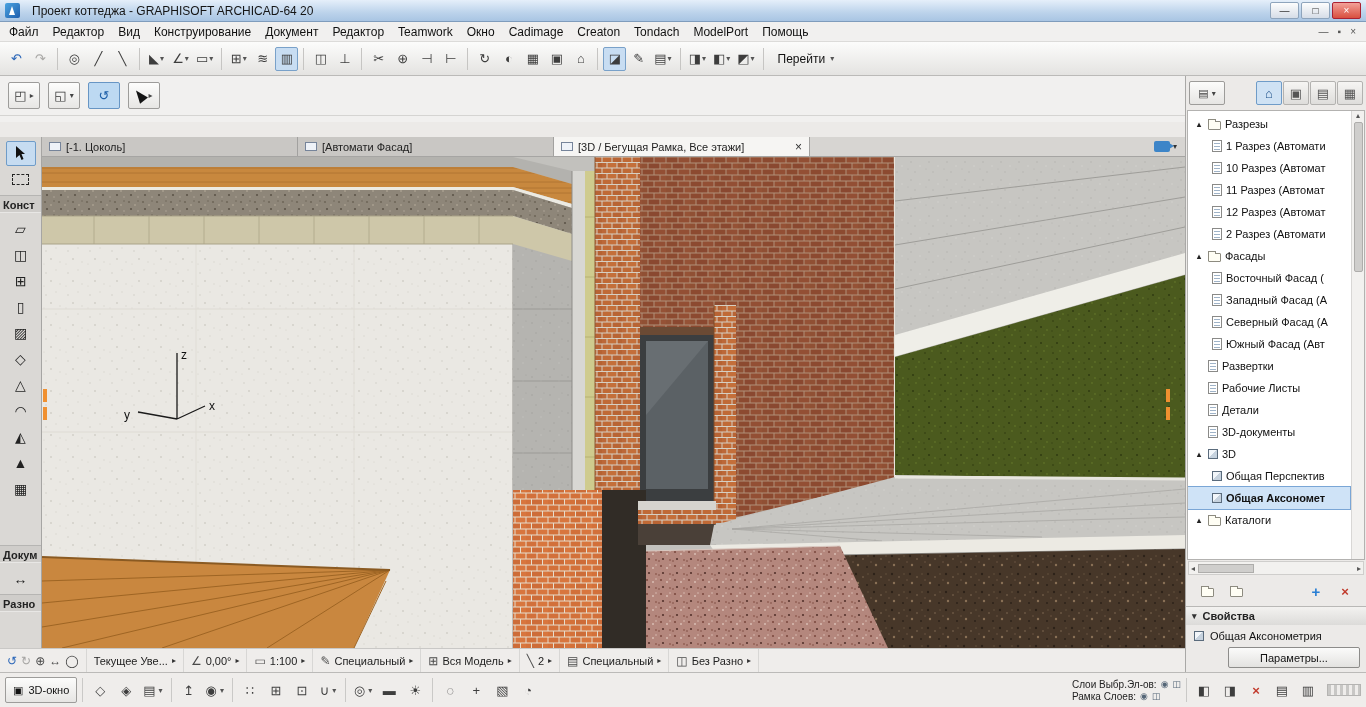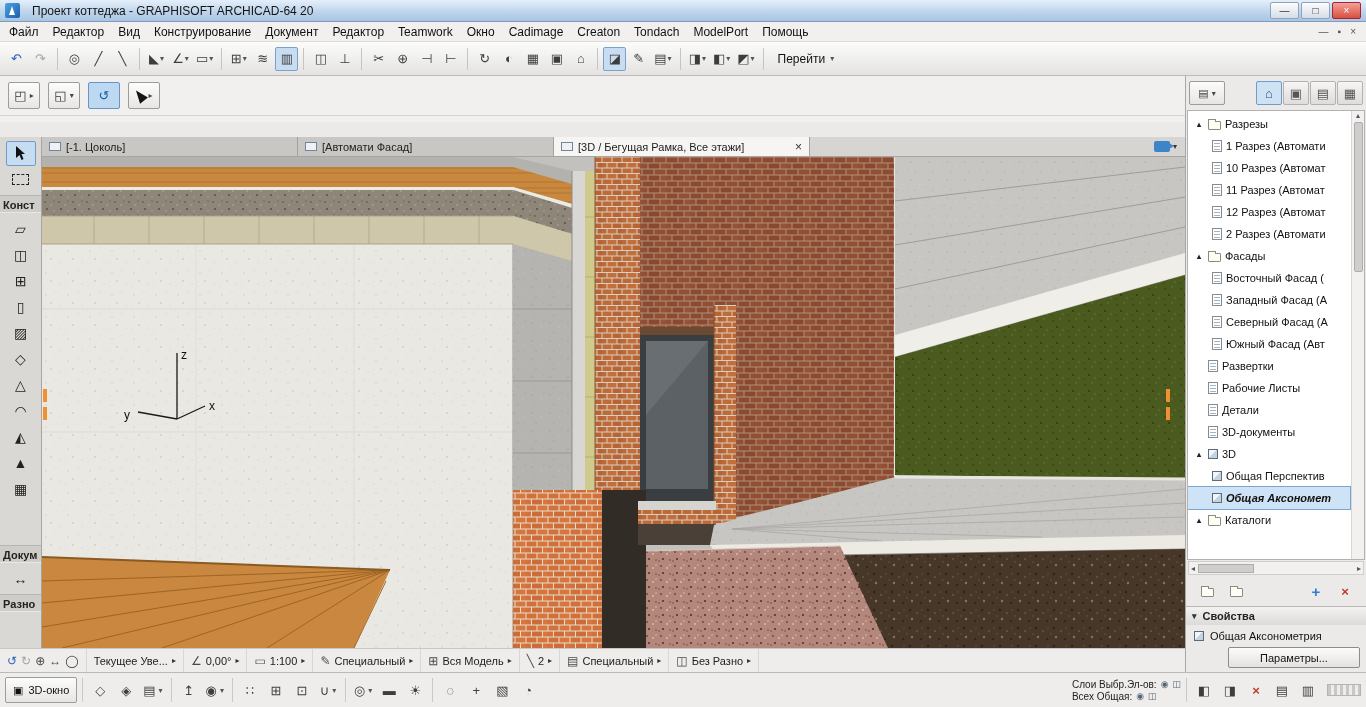--- a/index.html
+++ b/index.html
@@ -78,21 +78,21 @@
 .navcombo{width:36px;height:24px;border:1px solid #9d9c9a;border-radius:2px;background:linear-gradient(#fcfcfb,#e6e5e3);display:flex;align-items:center;justify-content:center;gap:3px;font-size:11px;color:#444;}
 .navcombo .caret{font-size:8px;}
 .navtabs{margin-left:auto;display:flex;gap:1px;}
 .navtab{width:26px;height:24px;border:1px solid #b3b2b0;border-radius:2px;background:linear-gradient(#f6f5f3,#dedddb);display:flex;align-items:center;justify-content:center;font-size:13px;color:#555;}
 .navtab.on{background:#cfe2f4;border-color:#6f9cc8;color:#1c4f88;}
 .tree{flex:none;height:450px;background:#fff;border:1px solid #b3b2b0;margin:0 1px;position:relative;overflow:hidden;padding:2px 14px 2px 0;}
 .trow{height:22px;display:flex;align-items:center;gap:4px;padding-left:6px;font-size:11px;color:#111;white-space:nowrap;}
 .trow.child{padding-left:24px;}
 .trow .tri{width:10px;font-size:9px;color:#222;flex:none;text-align:center;}
 .trow.sel{background:#cfe3f7;outline:1px solid #7aa6d6;}
-.trow.sel .tlabel{font-weight:bold;font-style:italic;}
+.trow.sel .tlabel{font-weight:bold;}
 .tlabel{overflow:hidden;}
 .vscroll{position:absolute;right:0;top:0;bottom:0;width:13px;background:#f2f1ef;border-left:1px solid #d8d7d5;display:flex;flex-direction:column;align-items:center;font-size:8px;color:#555;}
 .vthumb{width:9px;height:150px;background:#cfcecc;border:1px solid #aeadab;border-radius:2px;margin-top:2px;}
 .hscroll{height:14px;margin:1px 2px;display:flex;align-items:center;background:#f2f1ef;border:1px solid #cfcecc;font-size:8px;color:#555;flex:none;padding:0 2px;}
 .hthumb{width:56px;height:9px;background:#cfcecc;border:1px solid #aeadab;margin:0 3px;}
 .hspace{flex:1;}
 .navacts{height:30px;display:flex;align-items:center;gap:7px;padding:0 10px;flex:none;}
 .nabtn{width:22px;height:20px;display:flex;align-items:center;justify-content:center;font-size:12px;color:#456;}
 .nabtn.add{color:#2a7fd4;font-weight:bold;font-size:15px;margin-left:auto;}
 .nabtn.del{color:#c0392b;font-weight:bold;font-size:13px;}
@@ -692,21 +692,21 @@
     <span class="bbtn">▧</span>
     <span class="bbtn">◔</span>
 
     <div class="layersblk">
       <div class="lrow">
         <span>Слои Выбр.Эл-ов:</span>
         <span class="lico">◉</span>
         <span class="lico">◫</span>
       </div>
       <div class="lrow">
-        <span>Всех Общая:</span>
+        <span>Рамка Слоев:</span>
         <span class="lico">◉</span>
         <span class="lico">◫</span>
       </div>
     </div>
 
     <div class="bsep"></div>
     <span class="bbtn">◧</span>
     <span class="bbtn">◨</span>
     <span class="bbtn red">×</span>
     <span class="bbtn">▤</span>

